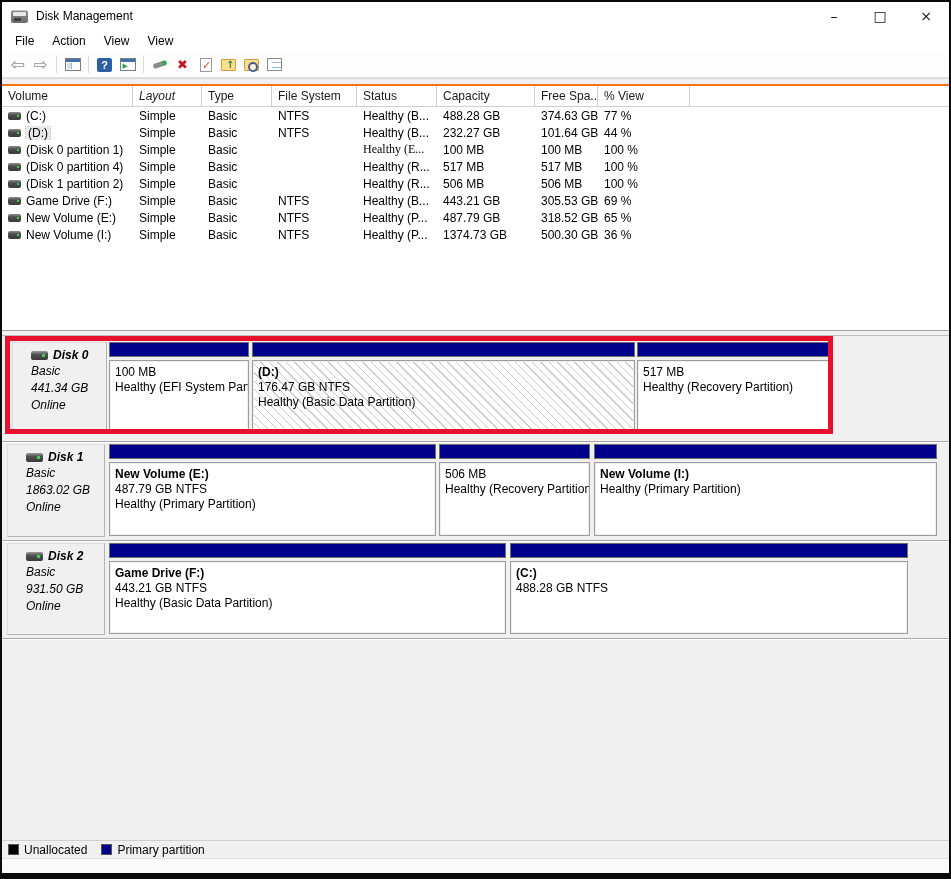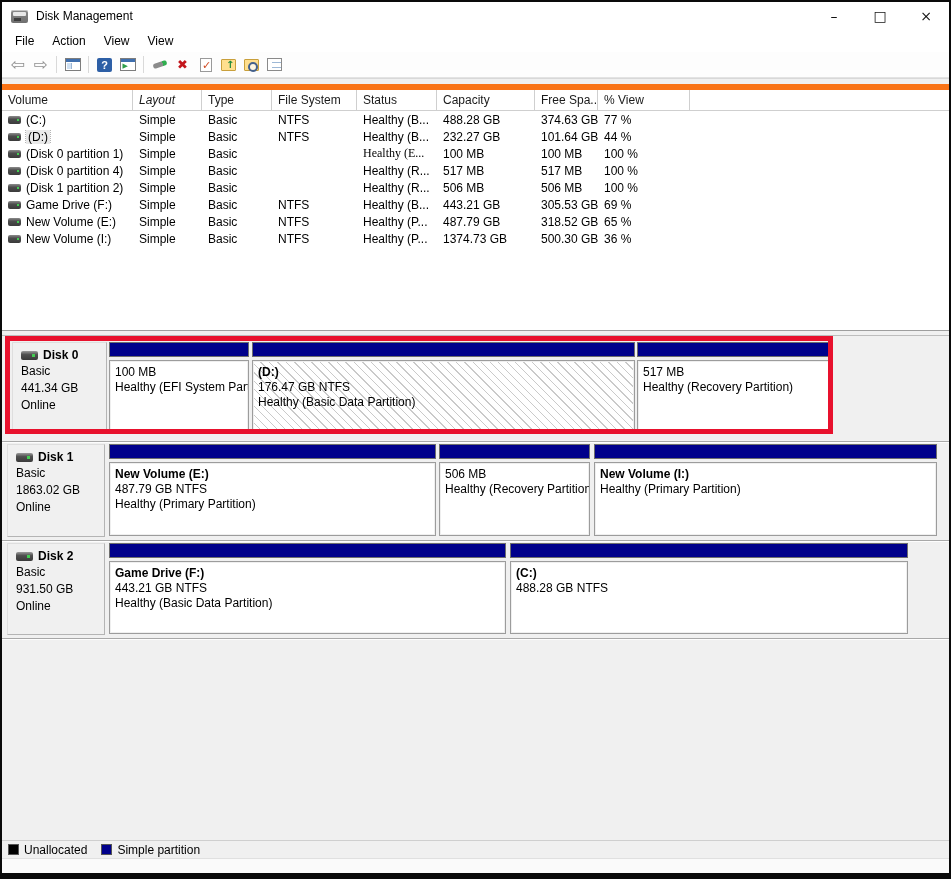--- a/index.html
+++ b/index.html
@@ -65,21 +65,21 @@
   .ic-checklist { width:15px; height:13px; background:#fff; border:1px solid #8a8a8a;
             background-image:linear-gradient(#3a6db5 0, #3a6db5 0),
               repeating-linear-gradient(to bottom, transparent 0 2px, #9db8d6 2px 3px, transparent 3px 5px);
             background-size:0 0, 9px 100%; background-position:0 0, 4px 1px; background-repeat:no-repeat; }
 
   
   .band { height:6px; background:#f0f0f0; border-top:1px solid #d8d8d8; }
 
   
   .table { height:246px; background:#fff; display:flex; flex-direction:column;
-           border-top:6px solid #f97316; }
+           border-top:2px solid #f97316; }
   .thead { display:flex; height:21px; border-bottom:1px solid #cfcfcf; flex:none; }
   .th { display:flex; align-items:center; padding-left:6px; font-size:12px; color:#1a1a1a;
         border-right:1px solid #cfcfcf; overflow:hidden; white-space:nowrap; flex:none; }
   .th.last-fill { flex:1; border-right:none; }
   .tbody { flex:1; overflow:hidden; }
   .trow { display:flex; height:17px; align-items:center; }
   .td { padding-left:6px; overflow:hidden; white-space:nowrap; flex:none; font-size:12px; }
   .vol-cell { display:flex; align-items:center; gap:5px; }
   .vol-icon { width:13px; height:8px; flex:none; border-radius:2px; position:relative;
               background:linear-gradient(#8c8c8c,#4c4c4c 40%,#3b3b3b); }
@@ -91,21 +91,21 @@
   .splitter { height:6px; background:#f0f0f0; border-top:1px solid #9e9e9e;
               border-bottom:1px solid #bdbdbd; }
 
   
   .pane { position:relative; height:504px; background:#f0f0f0; overflow:hidden; }
   .row-sep { position:absolute; left:0; right:0; height:1px; background:#a8a8a8;
              box-shadow:0 1px 0 #fdfdfd; }
   .disk-row { position:absolute; }
   .disk-label { position:absolute; left:0; top:0; bottom:0; background:#f0f0f0;
                 border:1px solid #b4b4b4; border-left-color:#dedede; border-top-color:#dedede;
-                padding:5px 0 0 8px; }
+                padding:5px 0 0 18px;font-style:italic; }
   .disk-title { display:flex; align-items:center; gap:5px; font-weight:bold; font-size:12px; }
   .disk-icon { width:17px; height:9px; flex:none; border-radius:2px; position:relative;
                background:linear-gradient(#9a9a9a,#4f4f4f 40%,#3a3a3a); }
   .disk-icon::after { content:""; position:absolute; right:3px; top:3px; width:3px; height:3px;
                background:#43cc52; }
   .disk-sub { font-size:12px; line-height:15px; margin-top:2px; }
 
   .part { position:absolute; top:0; bottom:0; }
   .part-bar { height:15px; background:#00008b; border:1px solid #6e6e6e; }
   .part-body { position:absolute; left:0; right:0; top:18px; bottom:1px; background:#fff;
@@ -409,19 +409,19 @@
       <div class="annotation" style="left: 3px; top: 0px; width: 828px; height: 98px; border-color: rgb(232, 17, 45);"></div>
     </div>
 
   <div class="legend">
       <div class="legend-item">
         <span class="swatch" style="background: rgb(0, 0, 0);"></span>
         <span>Unallocated</span>
       </div>
       <div class="legend-item">
         <span class="swatch" style="background: rgb(0, 0, 139);"></span>
-        <span>Simple partition</span>
+        <span>Primary partition</span>
       </div>
     </div>
   <div class="statusbar"></div>
   <div class="bottom-edge"></div>
 
 </div>
 
 </body></html>

